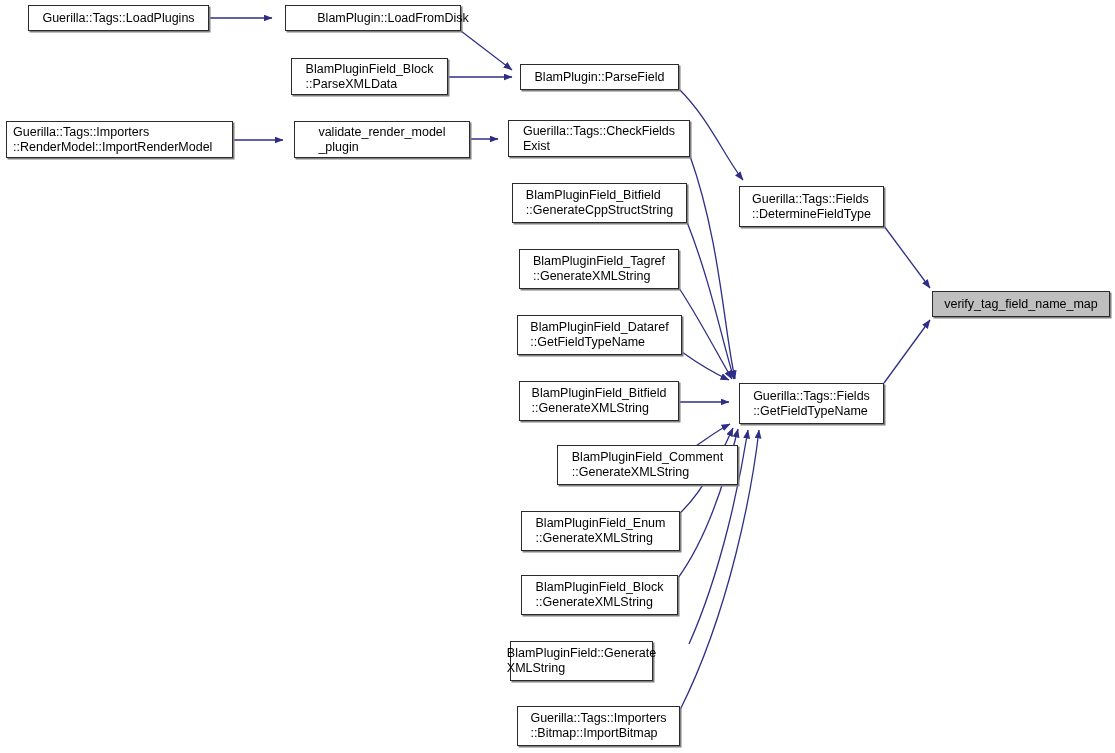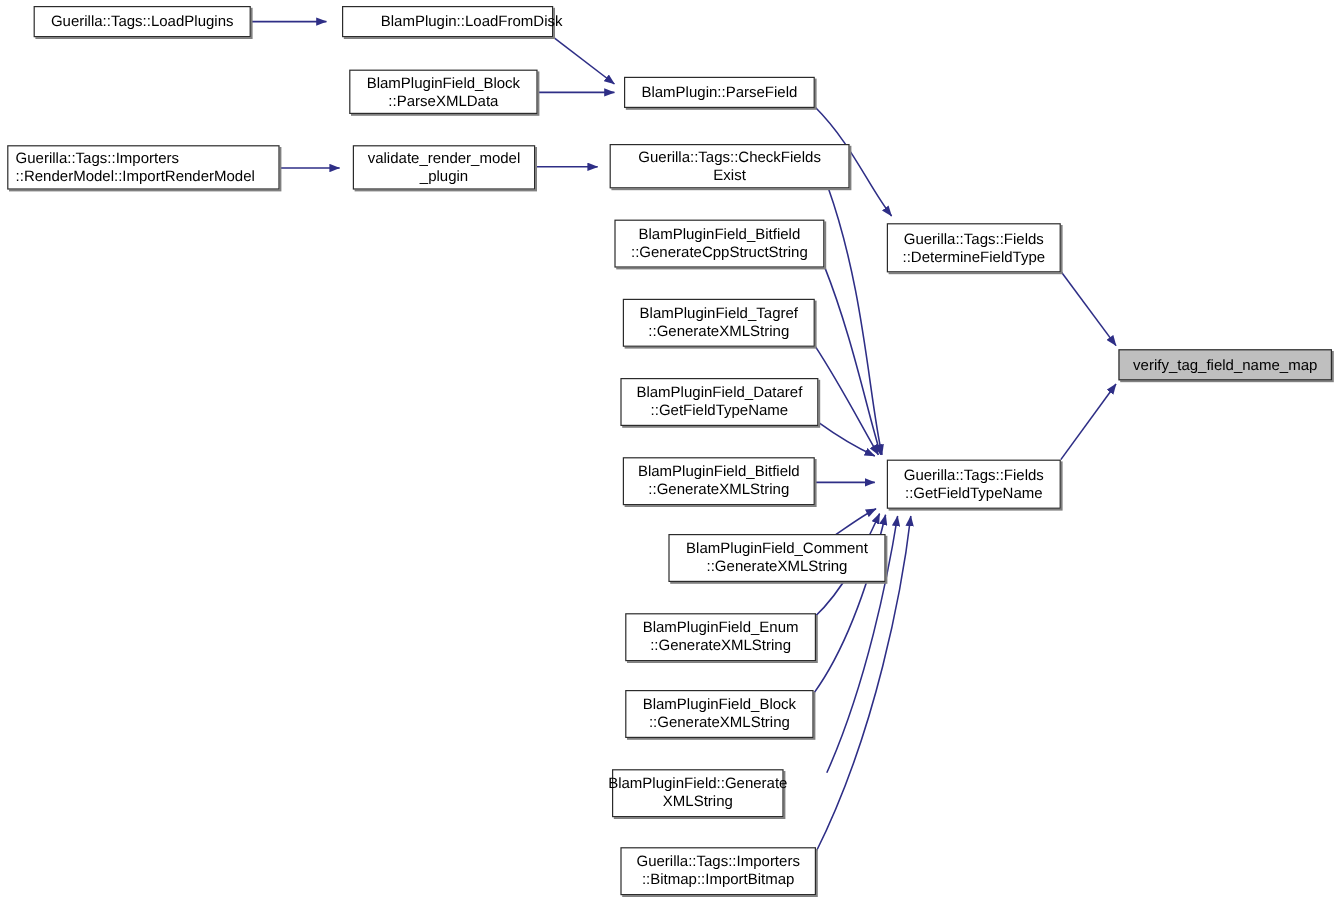--- a/index.html
+++ b/index.html
@@ -28,21 +28,21 @@
     position: absolute;
     box-sizing: border-box;
     border: 1px solid #2b2b2b;
     background: #ffffff;
     color: #000000;
     font-size: 12.5px;
     line-height: 15px;
     display: flex;
     align-items: center;
     justify-content: center;
-    text-align: center;
+    text-align: left;
     padding: 0 4px;
     white-space: pre-line;
     box-shadow: 1.5px 1.5px 0 0 #808080;
     z-index: 5;
   }
   .node.highlight {
     background: #bfbfbf;
   }
   .node.leftalign {
     justify-content: flex-start;
@@ -87,24 +87,24 @@
       </g>
   </svg>
 
   <div id="nodes-group">
       <div class="node" style="left: 28px; top: 5px; width: 181px; height: 26px;"><span class="node-label">Guerilla::Tags::LoadPlugins</span></div>
       <div class="node leftalign" style="left: 6px; top: 121px; width: 227px; height: 37px;"><span class="node-label">Guerilla::Tags::Importers
 ::RenderModel::ImportRenderModel</span></div>
       <div class="node" style="left: 285px; top: 5px; width: 176px; height: 26px; padding-left: 44px;"><span class="node-label">BlamPlugin::LoadFromDisk</span></div>
       <div class="node" style="left: 291px; top: 58px; width: 157px; height: 37px;"><span class="node-label">BlamPluginField_Block
 ::ParseXMLData</span></div>
-      <div class="node" style="left: 294px; top: 121px; width: 152px; height: 37px;"><span class="node-label">validate_render_model
+      <div class="node" style="left: 294px; top: 121px; width: 176px; height: 37px;"><span class="node-label">validate_render_model
 _plugin</span></div>
       <div class="node" style="left: 520px; top: 64px; width: 159px; height: 26px;"><span class="node-label">BlamPlugin::ParseField</span></div>
-      <div class="node" style="left: 508px; top: 120px; width: 200px; height: 37px;"><span class="node-label">Guerilla::Tags::CheckFields
+      <div class="node" style="left: 508px; top: 120px; width: 182px; height: 37px;"><span class="node-label">Guerilla::Tags::CheckFields
 Exist</span></div>
       <div class="node" style="left: 512px; top: 183px; width: 175px; height: 40px;"><span class="node-label">BlamPluginField_Bitfield
 ::GenerateCppStructString</span></div>
       <div class="node" style="left: 519px; top: 249px; width: 160px; height: 40px;"><span class="node-label">BlamPluginField_Tagref
 ::GenerateXMLString</span></div>
       <div class="node" style="left: 517px; top: 315px; width: 165px; height: 40px;"><span class="node-label">BlamPluginField_Dataref
 ::GetFieldTypeName</span></div>
       <div class="node" style="left: 519px; top: 381px; width: 160px; height: 40px;"><span class="node-label">BlamPluginField_Bitfield
 ::GenerateXMLString</span></div>
       <div class="node" style="left: 509px; top: 445px; width: 181px; height: 40px; margin-left: 48px;"><span class="node-label">BlamPluginField_Comment

